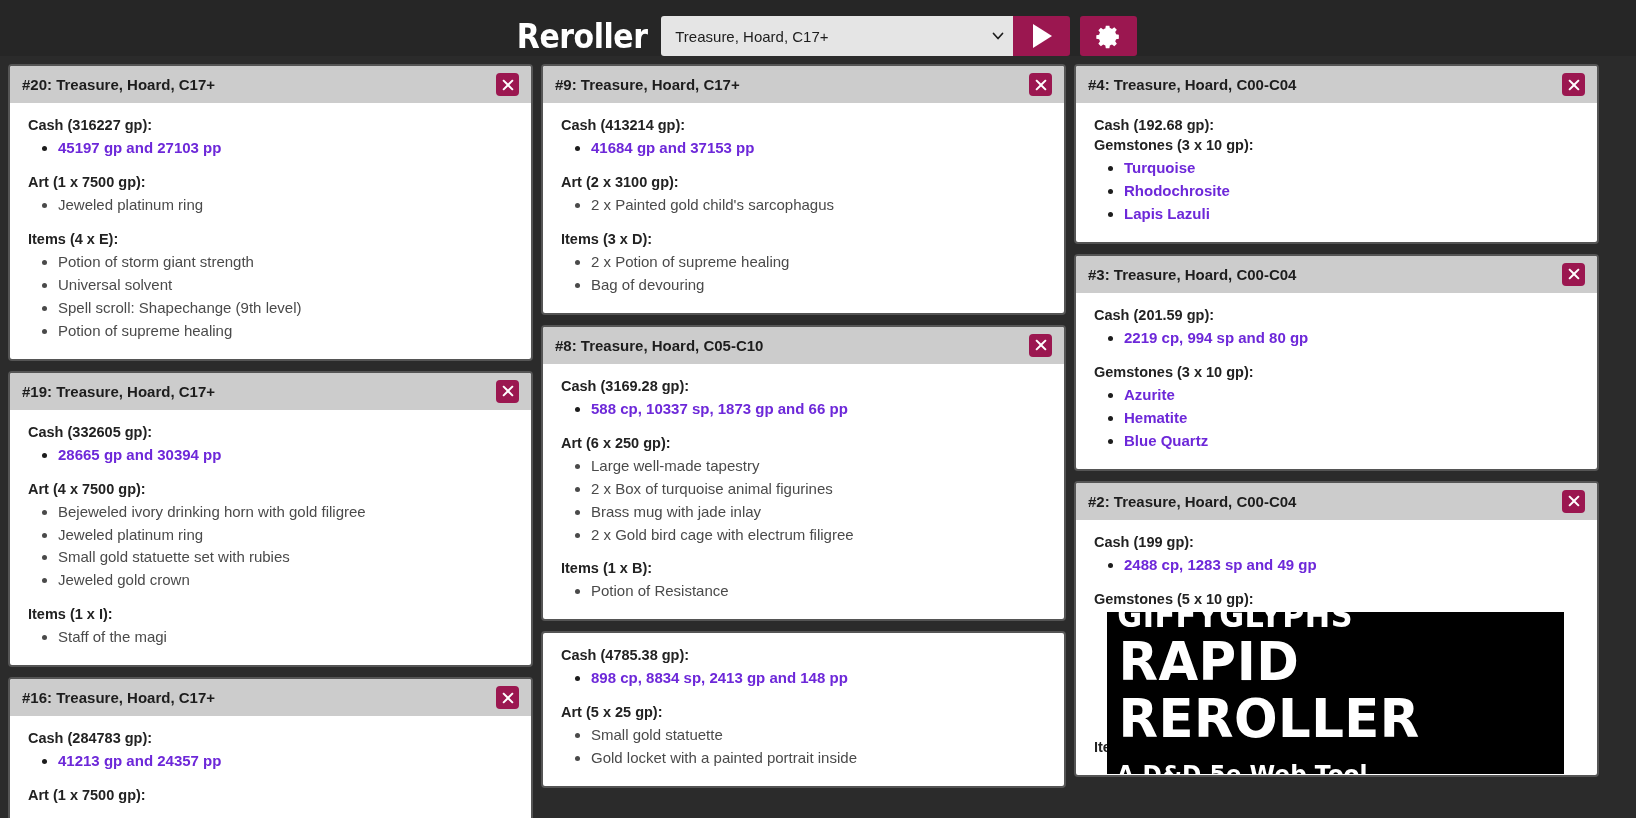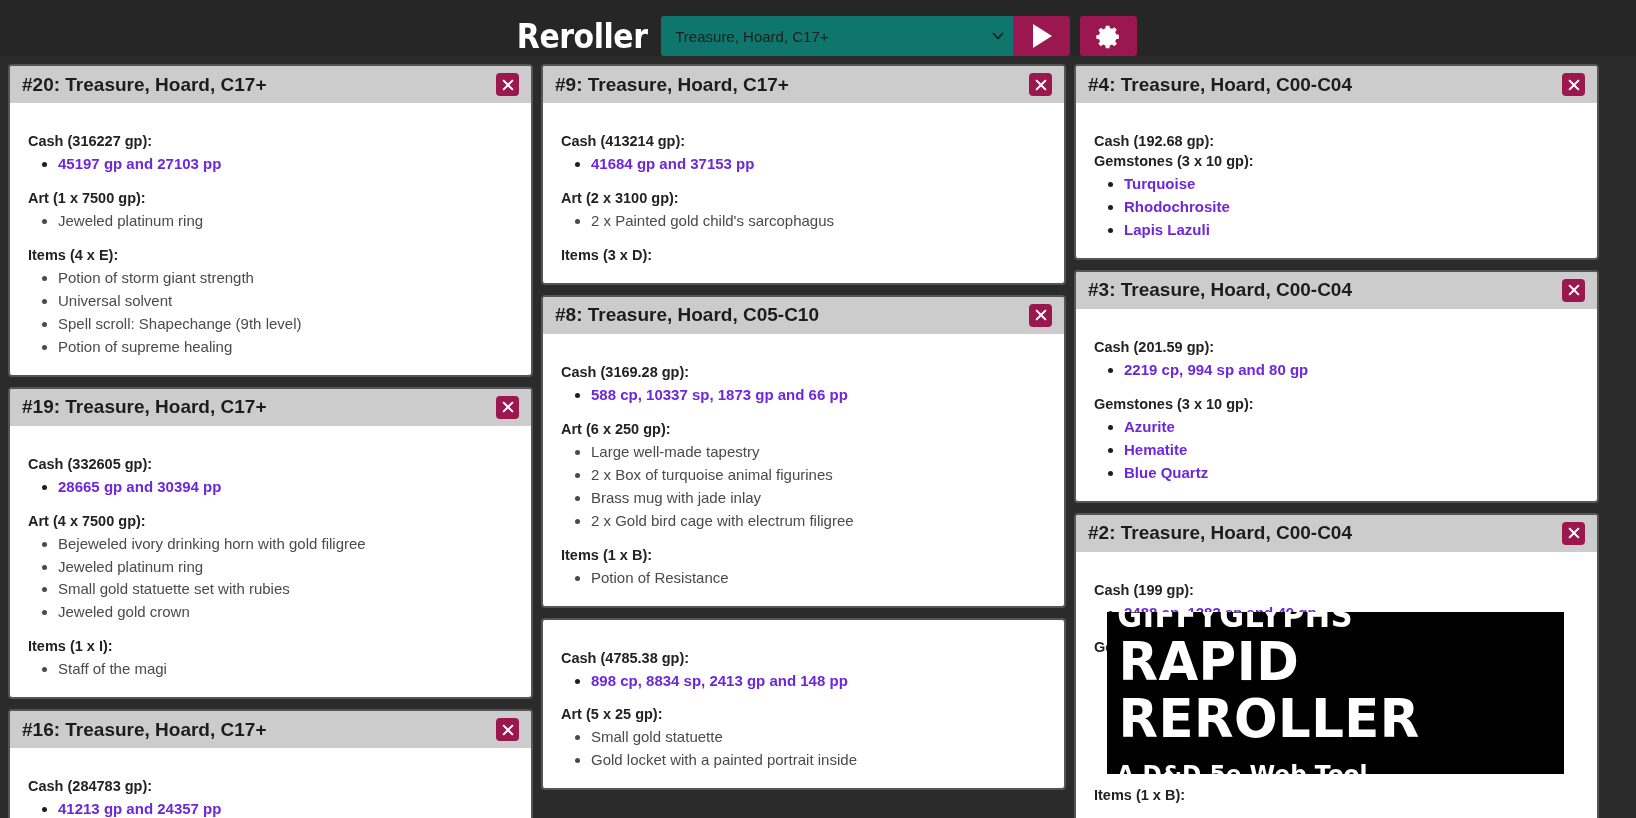--- a/index.html
+++ b/index.html
@@ -29,21 +29,21 @@
     letter-spacing: -0.5px;
     margin-right: 14px;
     font-family: "DejaVu Sans", sans-serif;
     transform: scaleX(0.88);
     transform-origin: right center;
   }
   .select-wrap { position: relative; }
   .type-select {
     width: 352px;
     height: 40px;
-    background: #0f766e;
+    background: #e5e5e5;
     border: none;
     border-radius: 3px 0 0 3px;
     font-size: 15px;
     color: #1d1d1d;
     padding: 0 28px 0 14px;
     font-family: "Liberation Sans", sans-serif;
     -webkit-appearance: none;
     appearance: none;
     outline: none;
   }
@@ -102,36 +102,36 @@
   }
   .card-header {
     background: #cccccc;
     padding: 7px 12px;
     display: flex;
     align-items: center;
     justify-content: space-between;
     min-height: 35px;
   }
   .card-title {
-    font-size: 19px;
+    font-size: 15px;
     font-weight: 700;
     color: #1d1d1d;
     font-family: "Liberation Sans", sans-serif;
   }
   .close-button {
     width: 23px; height: 23px;
     background: #9b1750;
     border: none;
     border-radius: 4px;
     display: flex; align-items: center; justify-content: center;
     cursor: pointer;
     padding: 0;
     flex: 0 0 auto;
   }
-  .card-body { padding: 30px 18px 16px 18px; }
+  .card-body { padding: 14px 18px 16px 18px; }
 
   .sec-label {
     font-size: 14.5px;
     font-weight: 700;
     color: #222222;
     margin: 0 0 4px 0;
     font-family: "Liberation Sans", sans-serif;
   }
   .sec-list {
     list-style: disc;
@@ -311,20 +311,24 @@
         <div class="card-body">
           <div class="sec-label">Cash (413214 gp):</div>
           <ul class="sec-list accent">
             <li>41684 gp and 37153 pp</li>
           </ul>
           <div class="sec-label">Art (2 x 3100 gp):</div>
           <ul class="sec-list">
             <li>2 x Painted gold child's sarcophagus</li>
           </ul>
           <div class="sec-label">Items (3 x D):</div>
+          <ul class="sec-list">
+            <li>2 x Potion of supreme healing</li>
+            <li>Bag of devouring</li>
+          </ul>
         </div>
       </div>
       <div class="card">
         <div class="card-header">
           <span class="card-title">#8: Treasure, Hoard, C05-C10</span>
           <button class="close-button">
             <svg viewBox="0 0 16 16" width="14" height="14">
               <path d="M3.2 1.6 L8 6.4 L12.8 1.6 L14.4 3.2 L9.6 8 L14.4 12.8 L12.8 14.4 L8 9.6 L3.2 14.4 L1.6 12.8 L6.4 8 L1.6 3.2 Z" fill="#ffffff"></path>
             </svg>
           </button>

